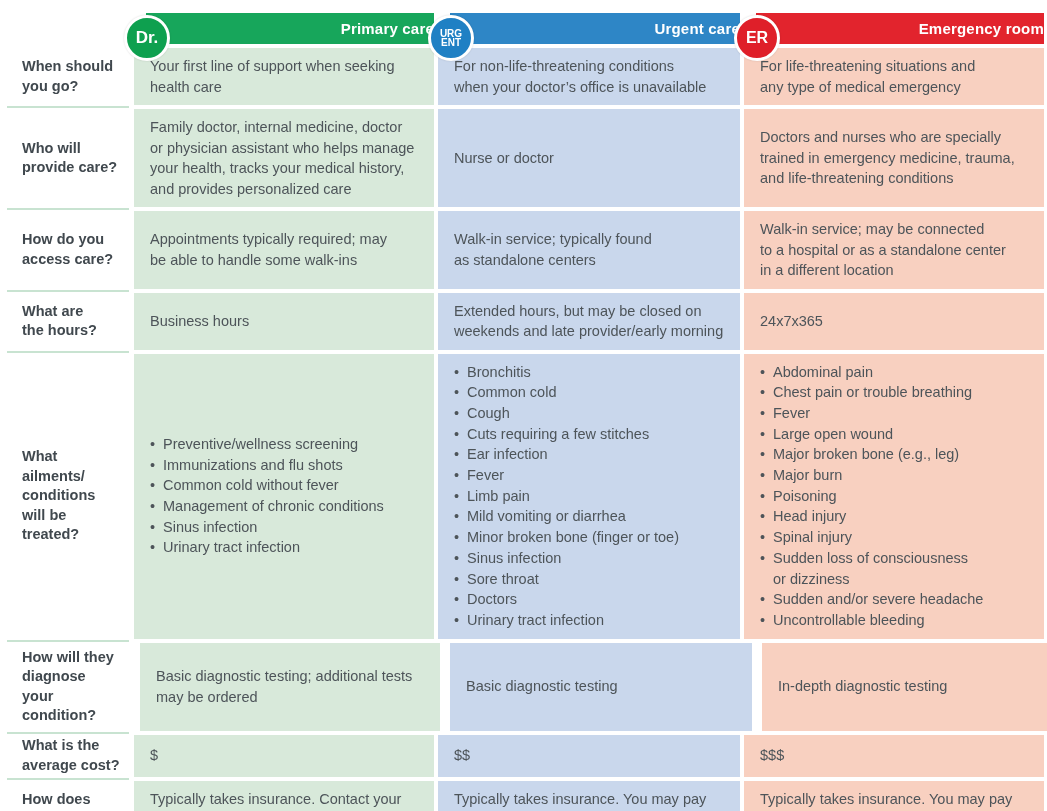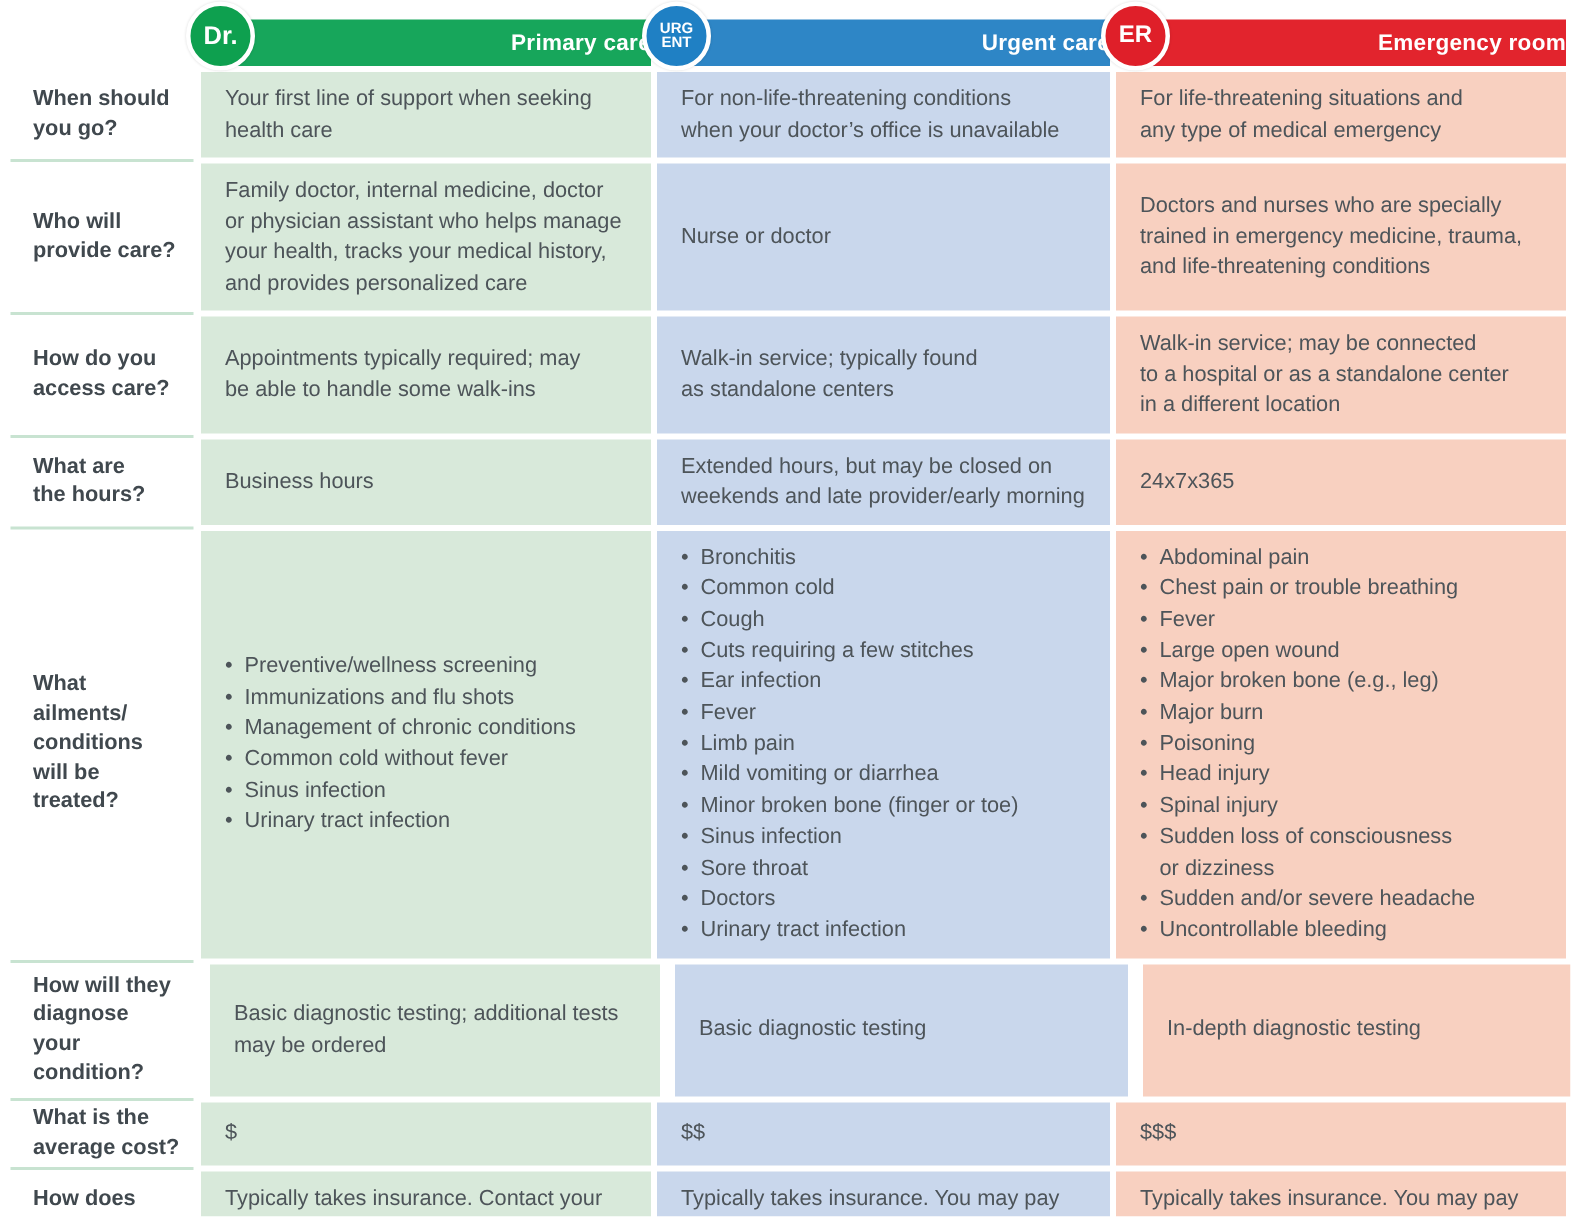--- a/index.html
+++ b/index.html
@@ -22,21 +22,21 @@
   .header-row { margin-bottom:0; }
   .header-cell { position:relative; height:48px; }
   .header-bar {
     position:absolute; left:12px; right:0; top:13px; height:31px;
     display:flex; align-items:center; justify-content:flex-end;
   }
   .header-title {
     color:#fff; font-size:15px; font-weight:700; letter-spacing:.2px;
   }
   .badge {
-    position:absolute; top:1px; left:-10px; width:40px; height:40px;
+    position:absolute; top:15px; left:-10px; width:40px; height:40px;
     border:3px solid #fff; border-radius:50%; z-index:2;
     display:flex; align-items:center; justify-content:center;
     color:#fff; font-weight:700; text-align:center;
     box-shadow:0 0 2px rgba(0,0,0,.15);
   }
   .bar-primary { background:#17A65B; }
   .bar-urgent  { background:#2E86C6; }
   .bar-er      { background:#E2242D; }
   .badge-primary { background:#0EA04F; font-size:17px; }
   .badge-urgent  { background:#1F80C4; font-size:10px; line-height:9.5px; white-space:pre-line; }
@@ -177,22 +177,22 @@
     <div class="grid-row r5">
       <div class="label-cell">What
 ailments/
 conditions
 will be
 treated?</div>
       <div class="cell c-primary">
           <ul class="bullets">
             <li>Preventive/wellness screening</li>
             <li>Immunizations and flu shots</li>
+            <li>Common cold without fever</li>
             <li>Management of chronic conditions</li>
-            <li>Common cold without fever</li>
             <li>Sinus infection</li>
             <li>Urinary tract infection</li>
           </ul>
         </div>
       <div class="cell c-urgent">
           <ul class="bullets">
             <li>Bronchitis</li>
             <li>Common cold</li>
             <li>Cough</li>
             <li>Cuts requiring a few stitches</li>

